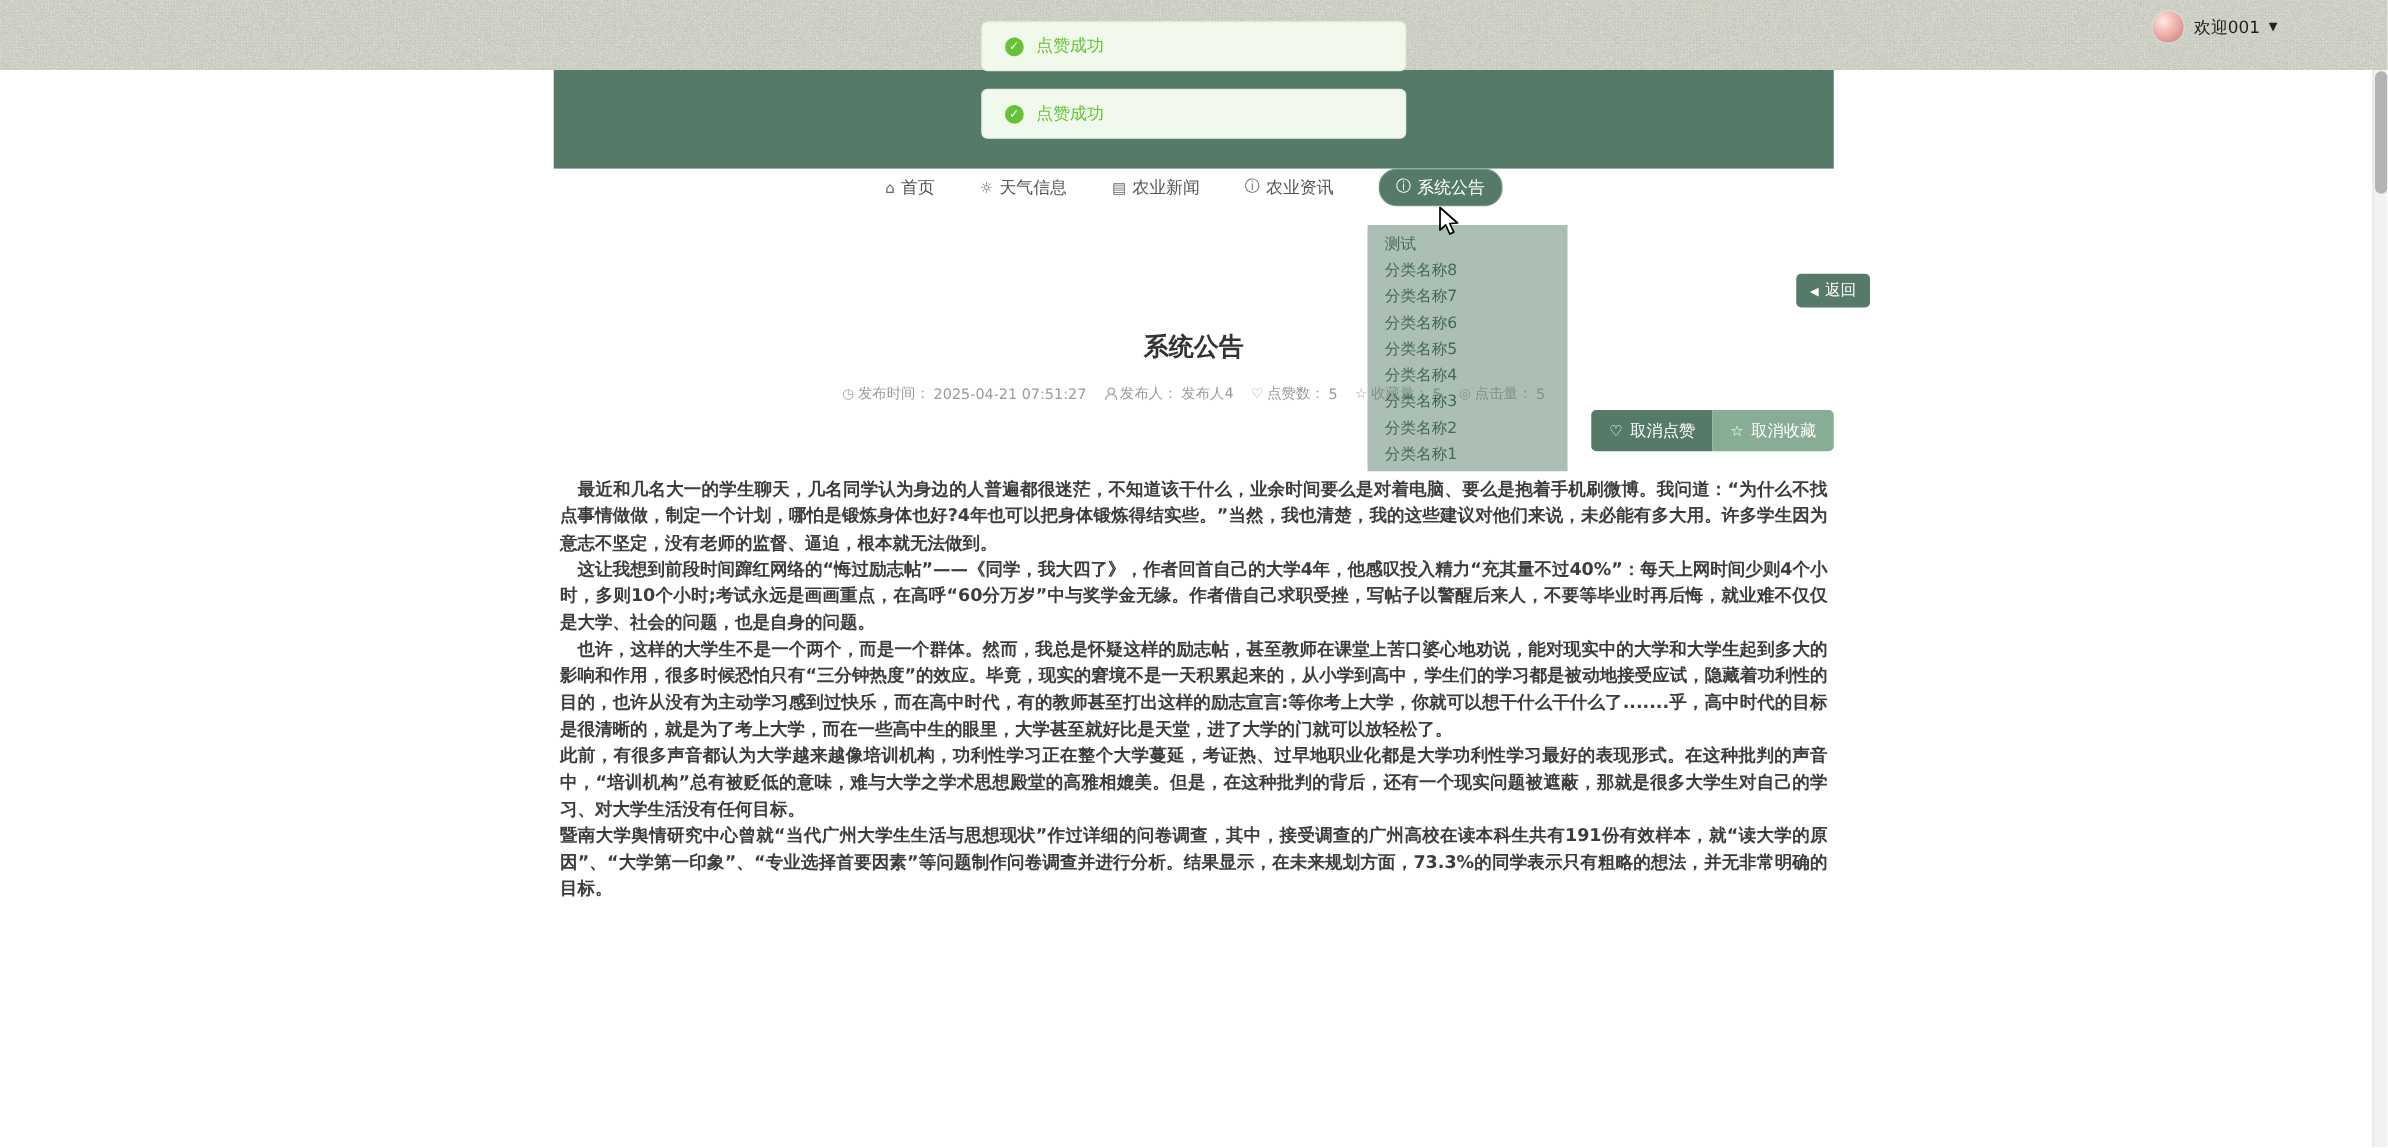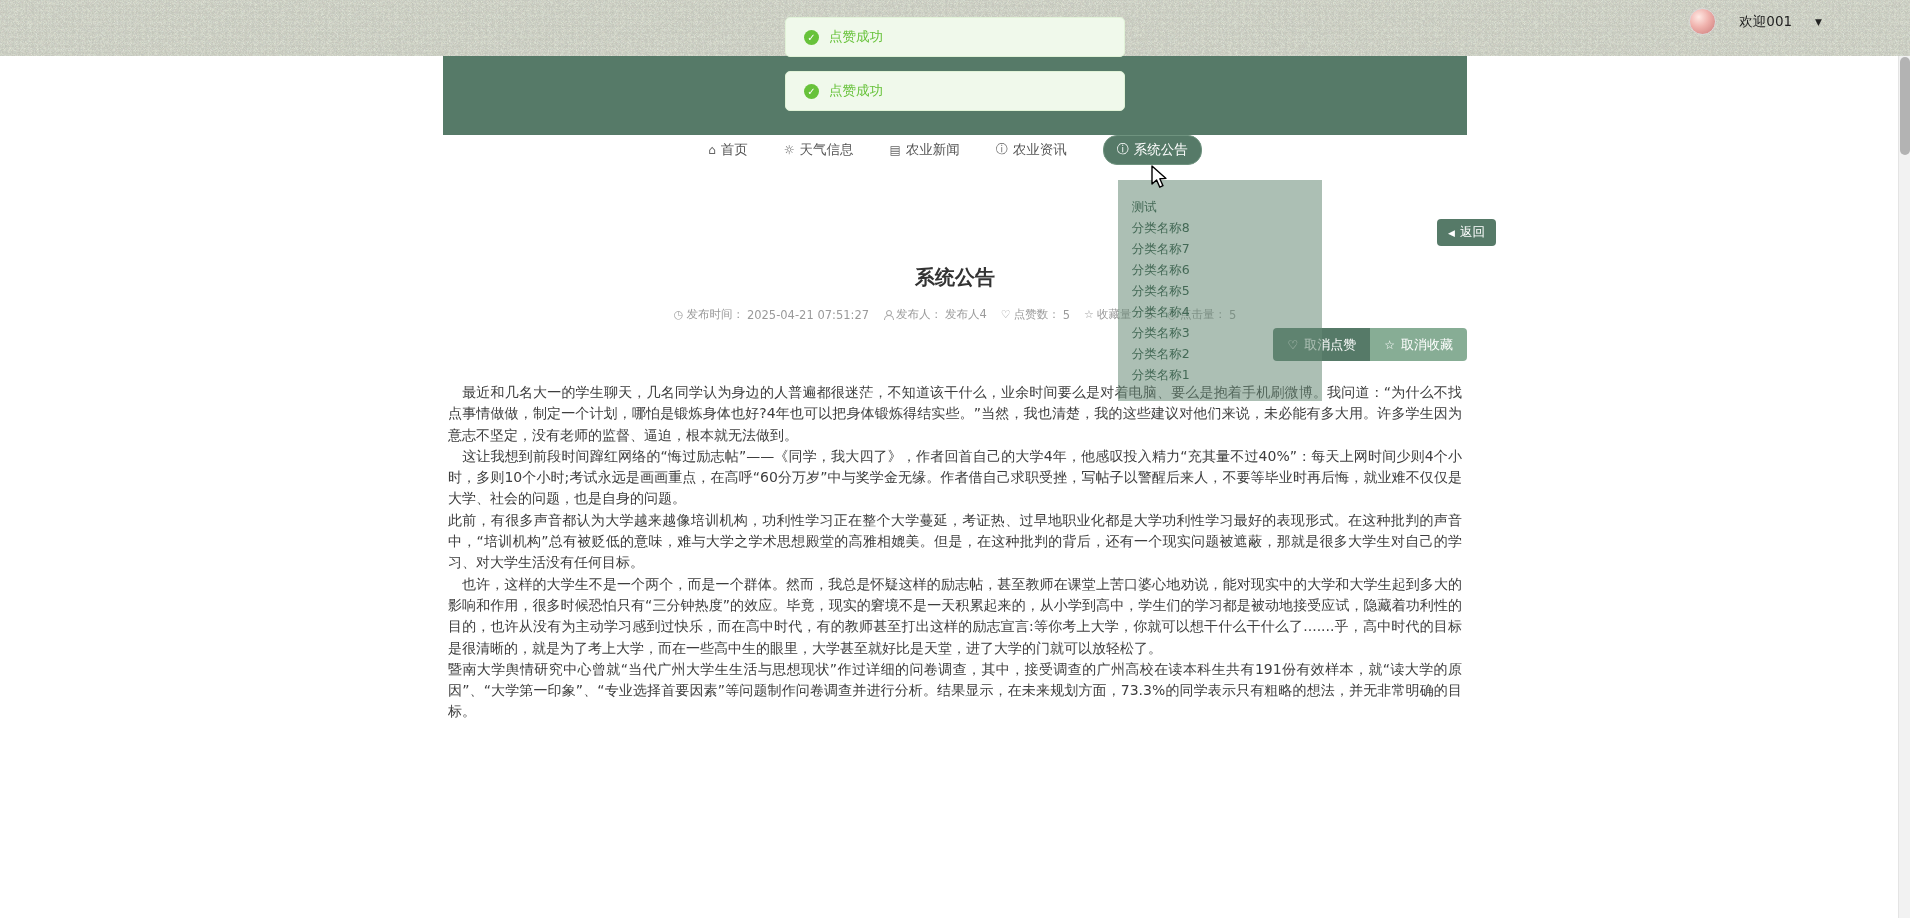--- a/index.html
+++ b/index.html
@@ -9,21 +9,21 @@
     font-family:"DejaVu Sans","Liberation Sans",sans-serif;
     position:relative;
   }
   
   .texture { position:absolute; left:0; top:0; width:1910px; height:56px; z-index:1; overflow:hidden; background:#b5b2a4; }
   .texture svg { display:block; }
   
   .scrollbar { position:absolute; right:0; top:0; width:12px; height:918px; background:#f2f2f2; z-index:0; border-left:1px solid #e4e4e4; }
   .scrollbar .thumb { position:absolute; left:1px; top:57px; width:10px; height:98px; background:#b3b3b3; border-radius:5px; }
   
-  .userbox { position:absolute; top:8px; right:88px; z-index:3; display:flex; align-items:center; gap:23px; color:#1e1e1e; font-size:13.5px; cursor:pointer; }
+  .userbox { position:absolute; top:8px; right:88px; z-index:3; display:flex; align-items:center; gap:7px; color:#1e1e1e; font-size:13.5px; cursor:pointer; }
   .avatar { width:27px; height:27px; border-radius:50%; border:1px solid #d9d9d9;
             background:radial-gradient(circle at 35% 32%, #ffe9e4 0%, #efb0ab 45%, #c97a78 100%); }
   .caret { font-size:9px; color:#222; }
   
   .toast { position:absolute; left:785px; width:340px; height:40px; z-index:6;
            background:#f0f9eb; border:1px solid #e1f3d8; border-radius:5px;
            display:flex; align-items:center; gap:10px; padding:0 18px; color:#67c23a; font-size:13.5px; }
   .toast-1 { top:17px; }
   .toast-2 { top:71px; }
   .check-circle { width:15px; height:15px; min-width:15px; border-radius:50%; background:#67c23a; color:#fff;
@@ -31,42 +31,42 @@
   
   .greenband { position:absolute; left:443px; top:56px; width:1024px; height:79px; background:#567a68; z-index:1; }
   
   .navbar { position:absolute; left:443px; top:135px; width:1024px; height:29px; background:#fff; z-index:4;
             display:flex; align-items:center; justify-content:center; gap:36px; font-size:13.5px; color:#555; }
   .nav-item { display:flex; align-items:center; gap:5px; cursor:pointer; white-space:nowrap; }
   .nav-icon { font-size:12px; color:#666; }
   .nav-item.active { background:#567a68; color:#fff; padding:5px 13px; border-radius:14px; border:1px solid #6f937f; position:relative; }
   .nav-item.active .nav-icon { color:#fff; }
   
-  .dropdown { position:absolute; left:-10px; top:44px; width:204px; background:rgba(104,138,118,0.55); z-index:5; padding:16px 0;margin-left:24px; }
+  .dropdown { position:absolute; left:-10px; top:44px; width:160px; background:rgba(104,138,118,0.55); z-index:5; padding:4px 0; }
   .dropdown-item { padding:3px 14px; font-size:12.5px; line-height:15px; color:rgba(36,80,58,0.78); cursor:pointer; }
   
   .back-btn { position:absolute; left:1437px; top:219px; z-index:2; background:#567a68; color:#fff; border:none; border-radius:4px;
               height:27px; padding:0 11px; font-size:12.5px; display:flex; align-items:center; gap:5px; cursor:pointer; }
   .back-arrow { font-size:9px; }
   
   .article { position:absolute; left:443px; top:262px; width:1024px; z-index:2; }
   .section-title { margin:0; text-align:center; font-size:20px; font-weight:bold; color:#333; line-height:30px; }
   .article-title { margin:44px 0 0; text-align:center; font-size:17px; font-weight:normal; color:#4a4a4a; line-height:24px; }
   .meta { margin-top:15px; display:flex; justify-content:center; align-items:center; gap:14px; font-size:11.5px; color:#9a9a9a; }
   .meta-item { display:flex; align-items:center; gap:3px; white-space:nowrap; }
   .meta-ico { font-size:11px; color:#a5a5a5; }
   .user-ico { display:inline-block; width:10px; height:10px; position:relative; }
   .user-ico::before { content:""; position:absolute; top:0; left:3px; width:4px; height:4px; border:1px solid #a5a5a5; border-radius:50%; }
   .user-ico::after  { content:""; position:absolute; bottom:0; left:0.5px; width:8px; height:4px; border:1px solid #a5a5a5; border-bottom:none; border-radius:5px 5px 0 0; }
   .actions { margin-top:6px; display:flex; justify-content:flex-end; }
   .btn { height:33px; padding:0 14px; color:#fff; font-size:13px; display:flex; align-items:center; gap:6px; border:none; cursor:pointer; }
   .btn-unlike { background:#567a68; border-radius:4px 0 0 4px; }
   .btn-unfav  { background:#87ad95; border-radius:0 4px 4px 0; }
   .btn-ico { font-size:12px; }
-  .body-text { margin-top:21px; padding:0 5px; font-size:14px; line-height:21.3px; color:#3d3d3d; text-align:justify; }
+  .body-text { margin-top:21px; padding:0 5px; font-size:14px; line-height:21.3px; color:#3d3d3d; text-align:justify;font-weight:bold; }
   .body-text p { margin:0; }
   
   .cursor { position:absolute; left:1149px; top:165px; z-index:10; pointer-events:none; }
 </style>
 </head>
 <body>
 
 <div class="texture">
   <svg width="1910" height="56" xmlns="http://www.w3.org/2000/svg">
     <filter id="noiseF" x="0" y="0" width="100%" height="100%">
@@ -182,22 +182,22 @@
     </button>
     <button class="btn btn-unfav">
       <span class="btn-ico">☆</span>
       <span>取消收藏</span>
     </button>
   </div>
 
   <div class="body-text">
     <p>　最近和几名大一的学生聊天，几名同学认为身边的人普遍都很迷茫，不知道该干什么，业余时间要么是对着电脑、要么是抱着手机刷微博。我问道：“为什么不找点事情做做，制定一个计划，哪怕是锻炼身体也好?4年也可以把身体锻炼得结实些。”当然，我也清楚，我的这些建议对他们来说，未必能有多大用。许多学生因为意志不坚定，没有老师的监督、逼迫，根本就无法做到。</p>
     <p>　这让我想到前段时间蹿红网络的“悔过励志帖”——《同学，我大四了》，作者回首自己的大学4年，他感叹投入精力“充其量不过40%”：每天上网时间少则4个小时，多则10个小时;考试永远是画画重点，在高呼“60分万岁”中与奖学金无缘。作者借自己求职受挫，写帖子以警醒后来人，不要等毕业时再后悔，就业难不仅仅是大学、社会的问题，也是自身的问题。</p>
+    <p>　也许，这样的大学生不是一个两个，而是一个群体。然而，我总是怀疑这样的励志帖，甚至教师在课堂上苦口婆心地劝说，能对现实中的大学和大学生起到多大的影响和作用，很多时候恐怕只有“三分钟热度”的效应。毕竟，现实的窘境不是一天积累起来的，从小学到高中，学生们的学习都是被动地接受应试，隐藏着功利性的目的，也许从没有为主动学习感到过快乐，而在高中时代，有的教师甚至打出这样的励志宣言:等你考上大学，你就可以想干什么干什么了.......乎，高中时代的目标是很清晰的，就是为了考上大学，而在一些高中生的眼里，大学甚至就好比是天堂，进了大学的门就可以放轻松了。</p>
     <p> 此前，有很多声音都认为大学越来越像培训机构，功利性学习正在整个大学蔓延，考证热、过早地职业化都是大学功利性学习最好的表现形式。在这种批判的声音中，“培训机构”总有被贬低的意味，难与大学之学术思想殿堂的高雅相媲美。但是，在这种批判的背后，还有一个现实问题被遮蔽，那就是很多大学生对自己的学习、对大学生活没有任何目标。</p>
-    <p>　也许，这样的大学生不是一个两个，而是一个群体。然而，我总是怀疑这样的励志帖，甚至教师在课堂上苦口婆心地劝说，能对现实中的大学和大学生起到多大的影响和作用，很多时候恐怕只有“三分钟热度”的效应。毕竟，现实的窘境不是一天积累起来的，从小学到高中，学生们的学习都是被动地接受应试，隐藏着功利性的目的，也许从没有为主动学习感到过快乐，而在高中时代，有的教师甚至打出这样的励志宣言:等你考上大学，你就可以想干什么干什么了.......乎，高中时代的目标是很清晰的，就是为了考上大学，而在一些高中生的眼里，大学甚至就好比是天堂，进了大学的门就可以放轻松了。</p>
     <p>暨南大学舆情研究中心曾就“当代广州大学生生活与思想现状”作过详细的问卷调查，其中，接受调查的广州高校在读本科生共有191份有效样本，就“读大学的原因”、“大学第一印象”、“专业选择首要因素”等问题制作问卷调查并进行分析。结果显示，在未来规划方面，73.3%的同学表示只有粗略的想法，并无非常明确的目标。</p>
   </div>
 </div>
 
 <div class="cursor">
   <svg width="20" height="24" viewBox="0 0 20 24" xmlns="http://www.w3.org/2000/svg">
     <path d="M3 1 L3 19 L7.6 15 L10.8 22.2 L14 20.7 L10.8 13.8 L17 13.4 Z" fill="#ffffff" stroke="#000000" stroke-width="1.4" stroke-linejoin="round"></path>
   </svg>
 </div>
 

